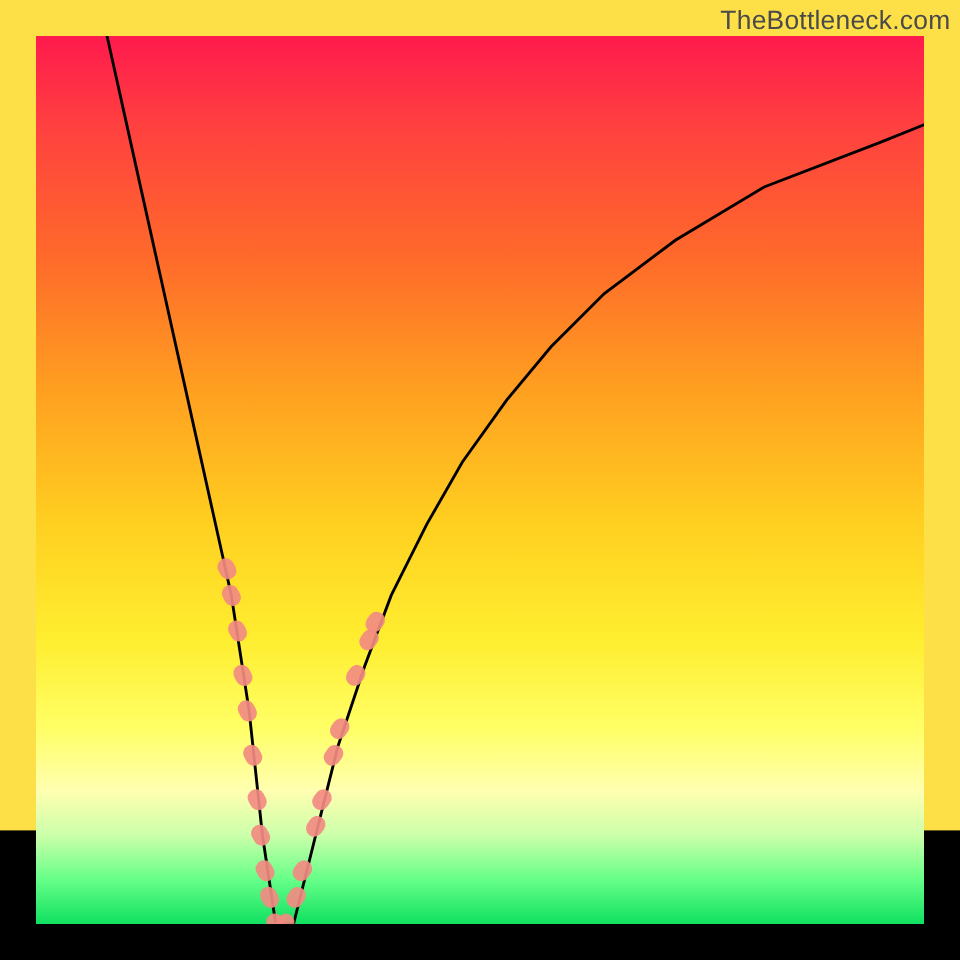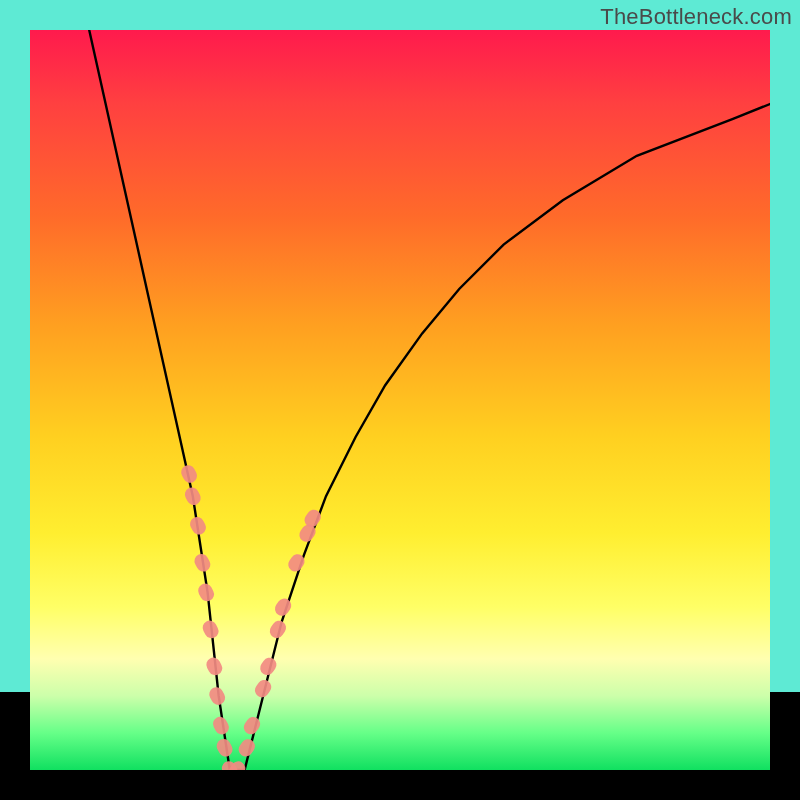--- a/index.html
+++ b/index.html
@@ -10,21 +10,21 @@
     background: #000;
     font-family: Arial, Helvetica, sans-serif;
     overflow: hidden;
   }
   .frame {
     position: absolute;
     left: 0;
     top: 0;
     width: 800px;
     height: 692px;
-    background: #5eead4;
+    background: #fde047;
   }
   .plot {
     position: absolute;
     left: 30px;
     top: 30px;
     width: 740px;
     height: 740px;
   }
   .gradient {
     position: absolute;

